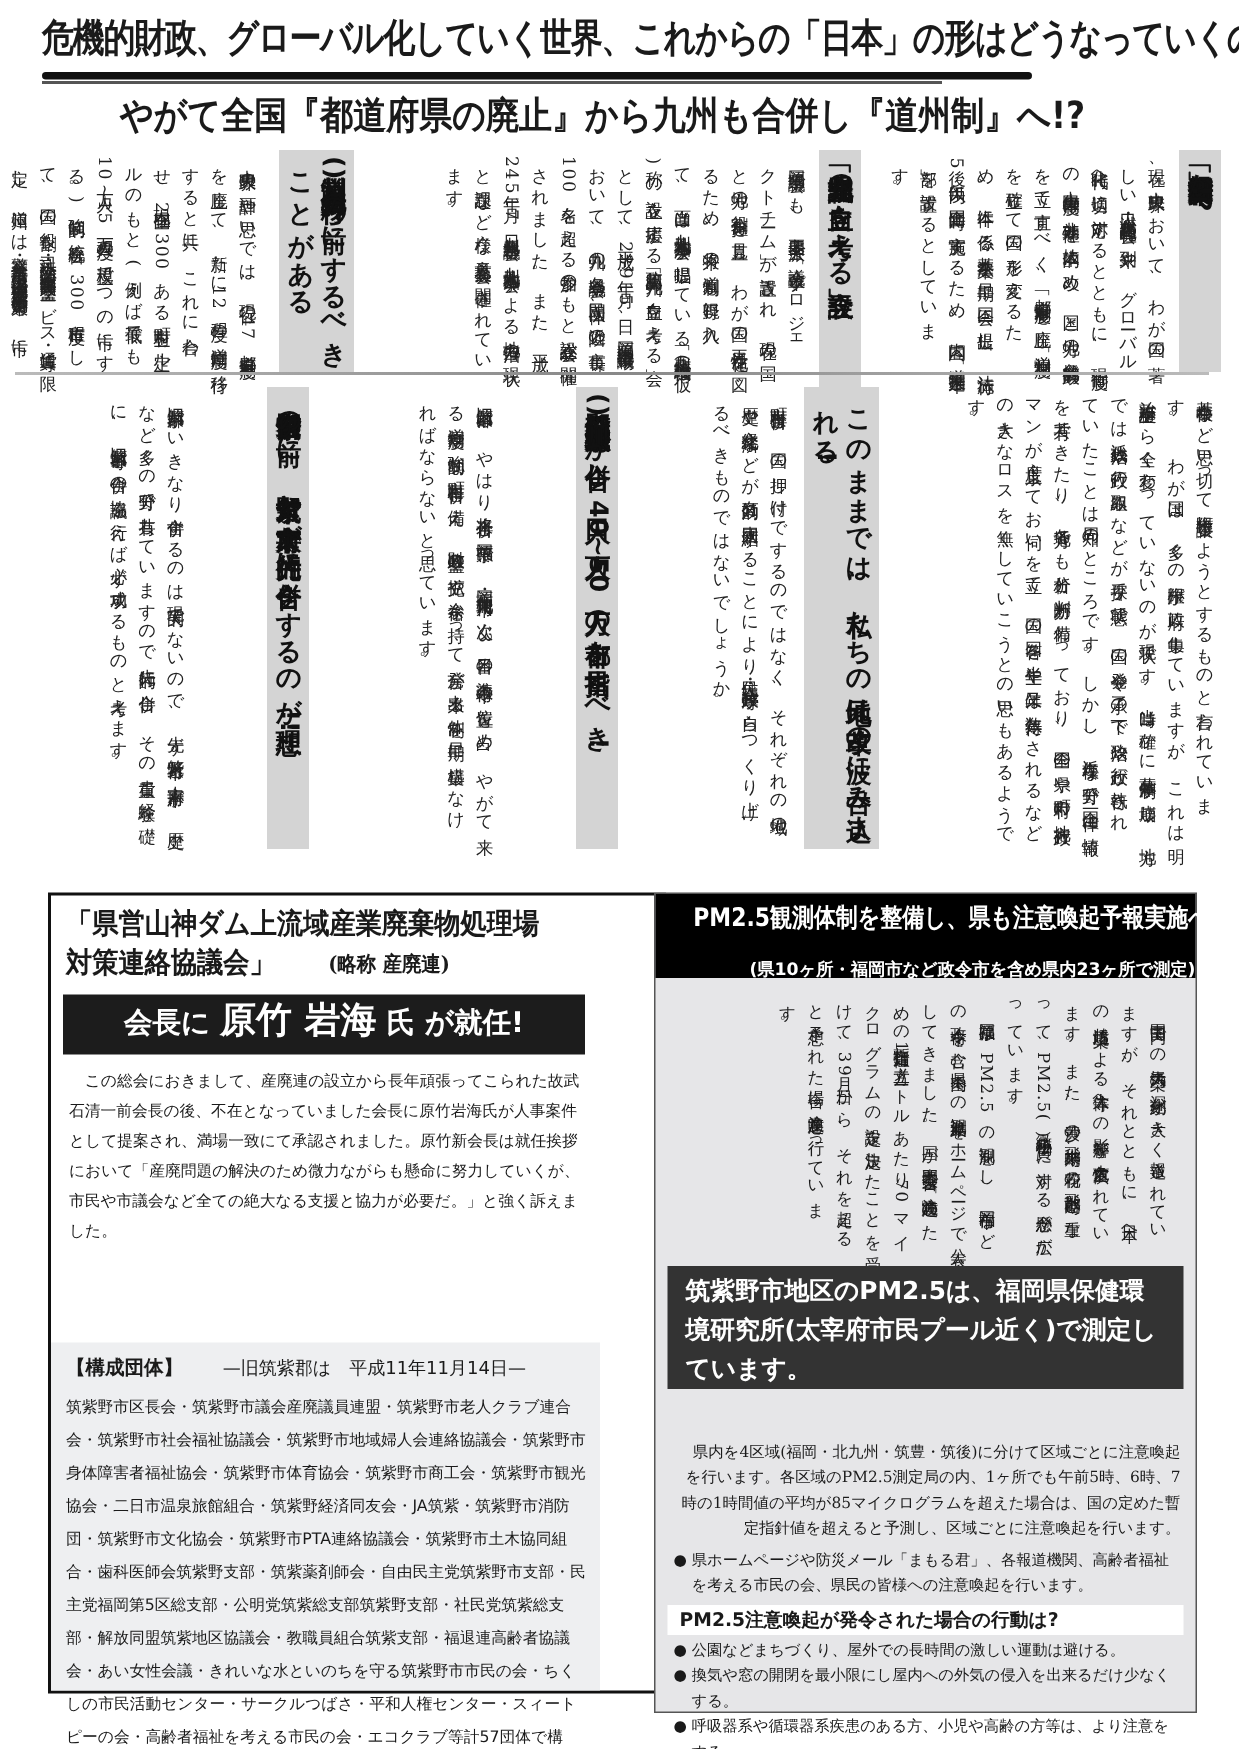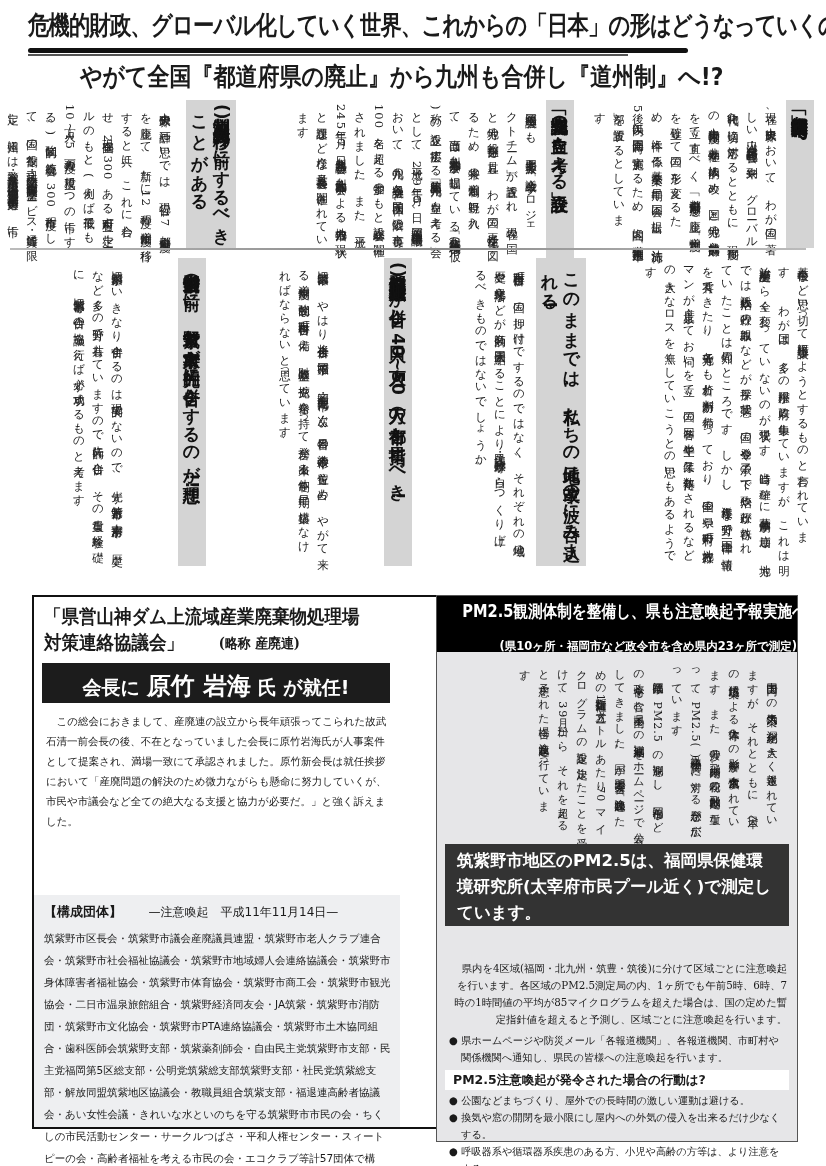--- a/index.html
+++ b/index.html
@@ -7,21 +7,21 @@
   .headline1{position:absolute;left:28px;top:8px;width:780px;font-size:26px;font-weight:bold;letter-spacing:-1px;white-space:nowrap;transform:scaleX(0.82);transform-origin:left top;}
   .underline{position:absolute;left:28px;top:48px;width:660px;height:5px;background:#111;border-radius:3px;}
   .underline2{position:absolute;left:28px;top:54px;width:600px;height:2px;background:#555;}
   .headline2{position:absolute;left:80px;top:60px;font-size:25px;font-weight:bold;white-space:nowrap;transform:scaleX(0.88);transform-origin:left top;}
   .vcol{position:absolute;writing-mode:vertical-rl;font-family:"DejaVu Serif","Liberation Serif",serif;font-size:11.5px;line-height:19px;letter-spacing:1px;color:#222;}
   .vhead{position:absolute;writing-mode:vertical-rl;background:#d4d4d4;font-weight:bold;font-size:17px;line-height:22px;padding:4px 3px;color:#111;}
   .divider{position:absolute;left:10px;width:796px;height:2px;background:linear-gradient(to right,#bbb,#888,#bbb);}
   .box-left{position:absolute;left:32px;top:595px;width:366px;height:530px;border:2px solid #111;background:#fff;padding-left:42px;}
   .bl-title{position:absolute;left:10px;top:6px;font-family:"DejaVu Serif","Liberation Serif",serif;font-weight:bold;font-size:19px;line-height:26px;white-space:nowrap;transform:scaleX(0.92);transform-origin:left top;}
   .bl-title small{font-size:14px;}
-  .bl-banner{position:absolute;left:8px;top:66px;width:348px;height:40px;background:#1c1c1c;color:#fff;font-weight:bold;font-size:19px;line-height:46px;text-align:center;}
+  .bl-banner{position:absolute;left:8px;top:66px;width:348px;height:40px;background:#1c1c1c;color:#fff;font-weight:bold;font-size:19px;line-height:35px;text-align:center;}
   .bl-banner .big{font-size:24px;}
   .bl-body{position:absolute;left:12px;top:114px;width:344px;font-family:"DejaVu Serif","Liberation Serif",serif;font-size:10.5px;line-height:20px;text-indent:1em;}
   .bl-body p{margin:0;}
   .bl-members{position:absolute;left:0;top:298px;width:366px;height:232px;background:#eeeff1;}
   .bl-members .mh{position:absolute;left:10px;top:8px;font-weight:bold;font-size:13px;white-space:nowrap;}
   .bl-members .mh .sub{font-weight:normal;margin-left:22px;font-size:12px;}
   .bl-members .ml{position:absolute;left:10px;top:32px;width:348px;font-size:10.5px;line-height:22px;}
   .box-right{position:absolute;left:436px;top:595px;width:360px;height:545px;border:1px solid #555;background:#e6e6e8;}
   .br-head{position:absolute;left:0;top:0;width:360px;height:56px;background:#000000;color:#fff;text-align:right;}
   .br-head .t1{font-weight:bold;font-size:17px;padding-top:4px;white-space:nowrap;transform:scaleX(0.86);}
@@ -74,41 +74,41 @@
     <span>会長に</span>
     <span class="big">原竹 岩海</span>
     <span>氏 が就任!</span>
   </div>
   <div class="bl-body">
     <p>この総会におきまして、産廃連の設立から長年頑張ってこられた故武石清一前会長の後、不在となっていました会長に原竹岩海氏が人事案件として提案され、満場一致にて承認されました。原竹新会長は就任挨拶において「産廃問題の解決のため微力ながらも懸命に努力していくが、市民や市議会など全ての絶大なる支援と協力が必要だ。」と強く訴えました。</p>
   </div>
   <div class="bl-members">
     <div class="mh">
       <span>【構成団体】</span>
-      <span class="sub">—注意喚起　平成11年11月14日—</span>
+      <span class="sub">—旧筑紫郡は　平成11年11月14日—</span>
     </div>
     <div class="ml">
       <span>筑紫野市区長会・筑紫野市議会産廃議員連盟・筑紫野市老人クラブ連合会・筑紫野市社会福祉協議会・筑紫野市地域婦人会連絡協議会・筑紫野市身体障害者福祉協会・筑紫野市体育協会・筑紫野市商工会・筑紫野市観光協会・二日市温泉旅館組合・筑紫野経済同友会・JA筑紫・筑紫野市消防団・筑紫野市文化協会・筑紫野市PTA連絡協議会・筑紫野市土木協同組合・歯科医師会筑紫野支部・筑紫薬剤師会・自由民主党筑紫野市支部・民主党福岡第5区総支部・公明党筑紫総支部筑紫野支部・社民党筑紫総支部・解放同盟筑紫地区協議会・教職員組合筑紫支部・福退連高齢者協議会・あい女性会議・きれいな水といのちを守る筑紫野市市民の会・ちくしの市民活動センター・サークルつばさ・平和人権センター・スィートピーの会・高齢者福祉を考える市民の会・エコクラブ等計57団体で構成。</span>
     </div>
   </div>
 </div>
 
 <div class="box-right">
   <div class="br-head">
     <div class="t1">PM2.5観測体制を整備し、県も注意喚起予報実施へ!</div>
     <div class="t2">(県10ヶ所・福岡市など政令市を含め県内23ヶ所で測定)</div>
   </div>
   <div class="br-vbody">
     <p>中国国内での大気汚染の深刻化が大きく報道されていますが、それとともに、日本への越境汚染による人体等への影響等が大変危惧されています。また、黄沙の飛来時期、花粉の飛散時期と重なって、PM2.5(微小粒子物質)に対する懸念が広がっています。</p>
     <p>福岡県は、PM2.5の観測をし、福岡市などの政令市を含む県内全ての観測結果をホームページで公表してきました。国が専門家会合で「注意喚起」のための暫定指針値1立方メートルあたり70マイクログラムの設定を決定したことを受けて、3月9日から、それを超えると予想された場合に注意喚起を行っています。</p>
   </div>
   <div class="br-banner">筑紫野市地区のPM2.5は、福岡県保健環境研究所(太宰府市民プール近く)で測定しています。</div>
   <div class="br-text" style="top:364px;text-indent:1em;">県内を4区域(福岡・北九州・筑豊・筑後)に分けて区域ごとに注意喚起を行います。各区域のPM2.5測定局の内、1ヶ所でも午前5時、6時、7時の1時間値の平均が85マイクログラムを超えた場合は、国の定めた暫定指針値を超えると予測し、区域ごとに注意喚起を行います。</div>
   <ul class="br-bullets" style="top:436px;">
-    <li>県ホームページや防災メール「各報道機関」、各報道機関、市町村や関係機関へ通知し、県民の皆様への注意喚起を行います。</li>
+    <li>県ホームページや防災メール「まもる君」、各報道機関、高齢者福祉を考える市民の会、県民の皆様への注意喚起を行います。</li>
   </ul>
   <div class="br-sec" style="top:474px;">PM2.5注意喚起が発令された場合の行動は?</div>
   <ul class="br-bullets" style="top:496px;">
     <li>公園などまちづくり、屋外での長時間の激しい運動は避ける。</li>
     <li>換気や窓の開閉を最小限にし屋内への外気の侵入を出来るだけ少なくする。</li>
     <li>呼吸器系や循環器系疾患のある方、小児や高齢の方等は、より注意をする。</li>
   </ul>
 </div>
 
 </body></html>

